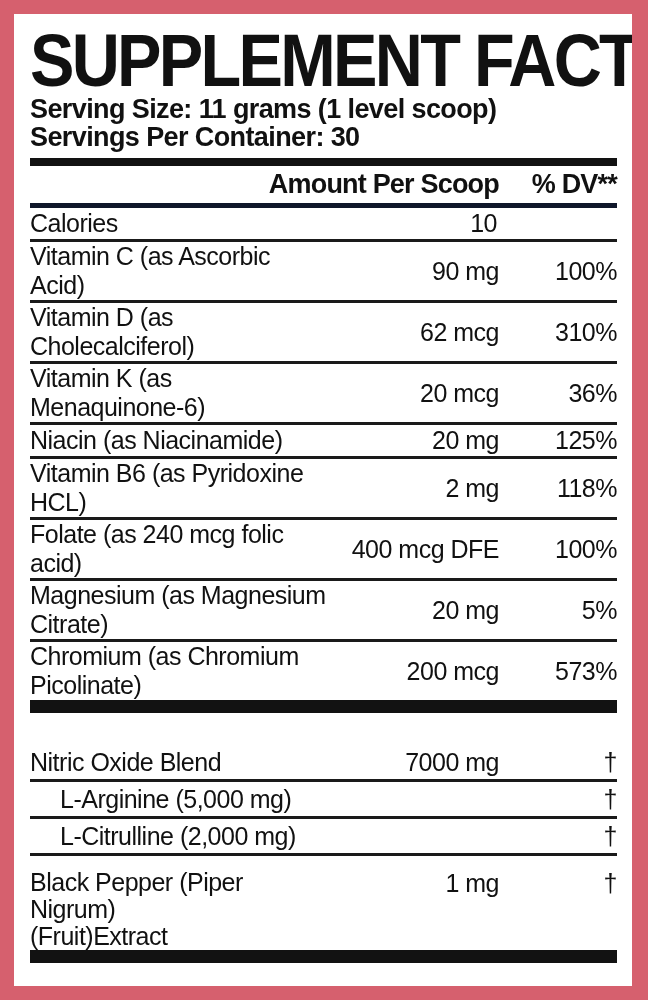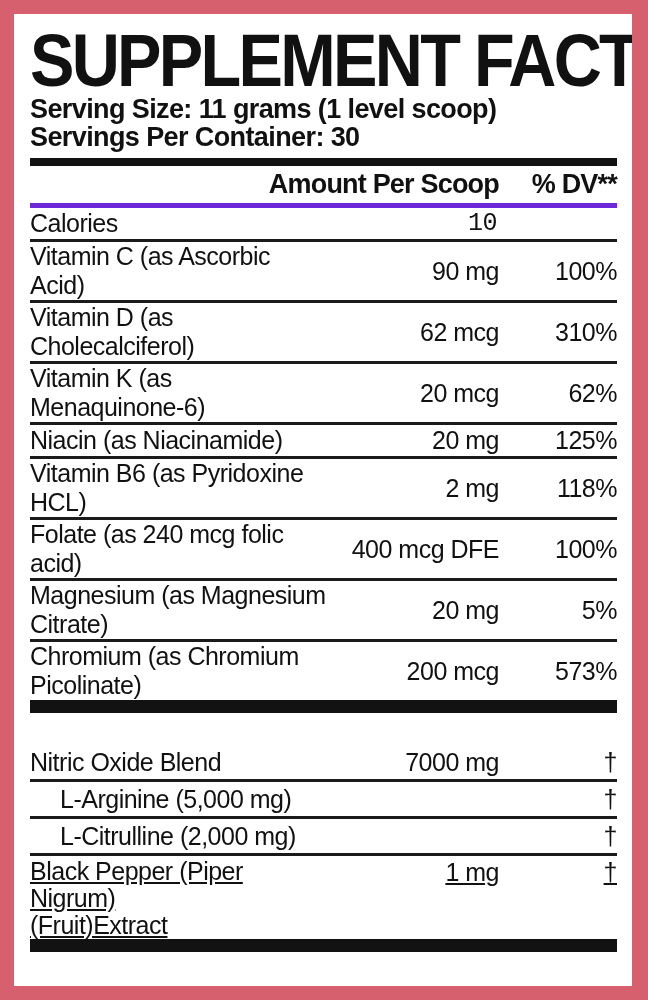--- a/index.html
+++ b/index.html
@@ -20,36 +20,36 @@
     transform:scaleX(0.90);transform-origin:0 50%;
   }
   .serving-line{
     font-weight:bold;font-size:27px;line-height:27.5px;letter-spacing:-0.6px;
   }
   .bar{background:#121212;}
   .bar-top{height:8px;margin-top:7px;}
   .bar-thick{height:13px;}
   .hdr{
     display:flex;align-items:center;height:37px;
-    border-bottom:5px solid #6d28d9;
+    border-bottom:5px solid #0f172a;
     font-weight:bold;font-size:27px;letter-spacing:-0.8px;
   }
   .hdr .spacer{flex:1;}
   .hdr .dv-h{width:118px;text-align:right;}
   .row{
     display:flex;align-items:center;min-height:31px;
     font-size:25px;letter-spacing:-0.5px;
     border-bottom:3px solid #1a1a1a;
   }
   .row .name{flex:1;}
   .row .amt{width:170px;text-align:right;white-space:nowrap;}
   .row .dv{width:118px;text-align:right;white-space:nowrap;}
   .row.no-sep{border-bottom:none;}
   .row.indent .name{padding-left:30px;}
-  .row.two-line{align-items:flex-start;min-height:54px;padding-top:2px;text-decoration:underline;}
+  .row.two-line{align-items:flex-start;min-height:54px;padding-top:13px;}
   .row.two-line .name div{line-height:27px;}
   .footnotes{padding:8px 0 9px 0;font-size:26px;line-height:31px;letter-spacing:-0.5px;}
 </style>
 </head>
 <body>
 
 <div class="panel">
 
   <div class="title">SUPPLEMENT FACTS</div>
 
@@ -59,37 +59,37 @@
   <div class="bar bar-top"></div>
 
   <div class="hdr">
     <div class="spacer"></div>
     <div class="amt-h">Amount Per Scoop</div>
     <div class="dv-h">% DV**</div>
   </div>
 
   <div class="row">
     <div class="name">Calories</div>
-    <div class="amt" style="padding-right:2px;font-family:Liberation Mono, monospace;">10</div>
+    <div class="amt" style="padding-right:2px;">10</div>
     <div class="dv"></div>
   </div>
   <div class="row">
     <div class="name">Vitamin C (as Ascorbic Acid)</div>
     <div class="amt">90 mg</div>
     <div class="dv">100%</div>
   </div>
   <div class="row">
     <div class="name">Vitamin D (as Cholecalciferol)</div>
     <div class="amt">62 mcg</div>
     <div class="dv">310%</div>
   </div>
   <div class="row">
     <div class="name">Vitamin K (as Menaquinone-6)</div>
     <div class="amt">20 mcg</div>
-    <div class="dv">62%</div>
+    <div class="dv">36%</div>
   </div>
   <div class="row">
     <div class="name">Niacin (as Niacinamide)</div>
     <div class="amt">20 mg</div>
     <div class="dv">125%</div>
   </div>
   <div class="row">
     <div class="name">Vitamin B6 (as Pyridoxine HCL)</div>
     <div class="amt">2 mg</div>
     <div class="dv">118%</div>

